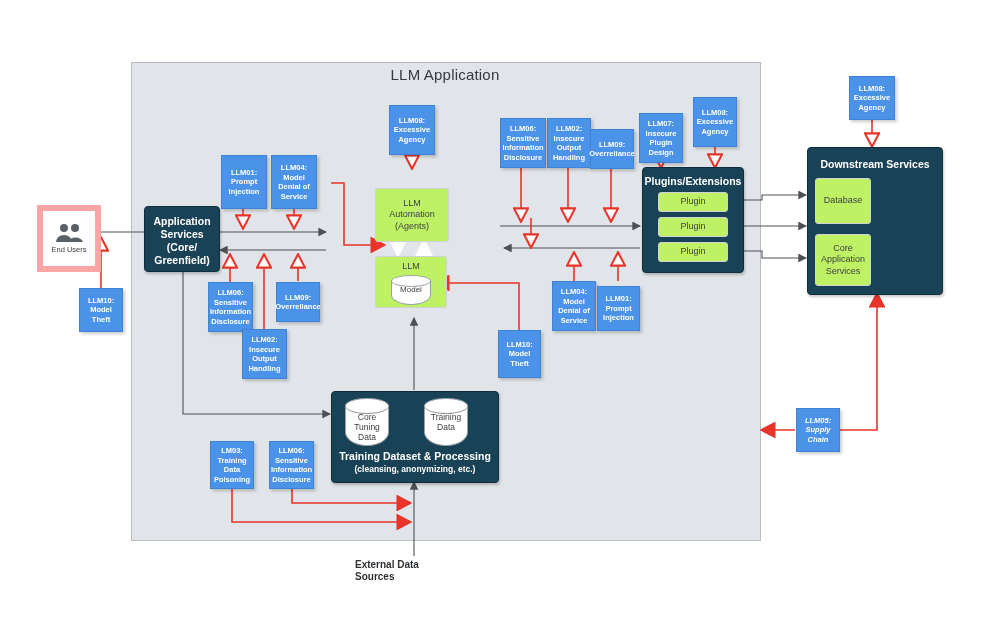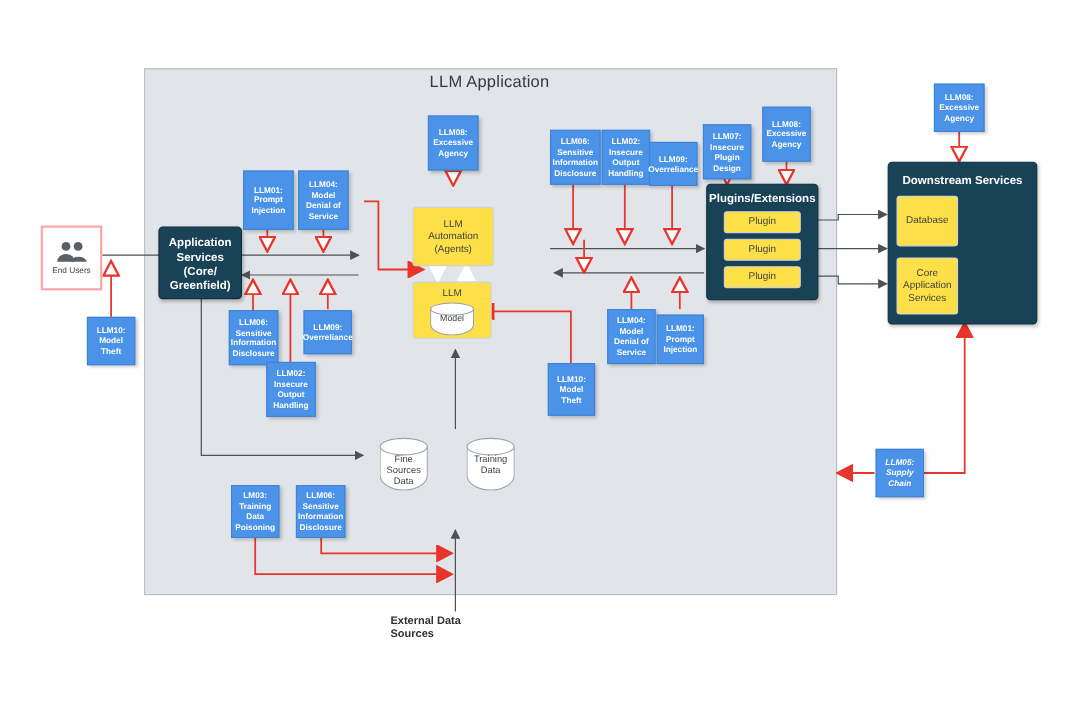--- a/index.html
+++ b/index.html
@@ -11,31 +11,31 @@
   .boundary{position:absolute;background:#e1e4e8;border:1px solid #b9bdc2;}
   .boundary-title{position:absolute;font-size:15px;color:#36393d;letter-spacing:.2px;}
 
   .darkbox{position:absolute;background:#194256;border:1px solid #0f2e3d;border-radius:4px;
            box-shadow:1px 2px 3px rgba(0,0,0,.22);}
   .darkbox > .dtitle{position:absolute;left:0;right:0;text-align:center;color:#ffffff;
            font-size:10.5px;font-weight:bold;line-height:13px;}
   .darkbox > .dtitle.multi{font-size:10.5px;}
   .dsub{font-size:8.5px;font-weight:bold;display:block;}
 
-  .whitebox{position:absolute;background:#fde047;border:1px solid #cfd3d6;border-radius:3px;
+  .whitebox{position:absolute;background:#bef264;border:1px solid #cfd3d6;border-radius:3px;
             display:flex;align-items:center;justify-content:center;text-align:center;
             color:#3c3f42;font-size:9px;line-height:11.5px;}
 
   .threat{position:absolute;background:#4b93e8;border:1px solid #3f83d4;
           box-shadow:2px 2px 3px rgba(0,0,0,.20);
           display:flex;align-items:center;justify-content:center;text-align:center;
           color:#ffffff;font-size:7.5px;font-weight:bold;line-height:9.5px;padding:1px;
           box-sizing:border-box;}
 
-  .userbox{position:absolute;background:#ffffff;border:2px solid #fca5a5;
+  .userbox{position:absolute;background:#ffffff;border:6px solid #fca5a5;
            display:flex;flex-direction:column;align-items:center;justify-content:center;}
   .userlabel{font-size:7.5px;color:#3c3f42;margin-top:2px;}
 
   .freelabel{position:absolute;text-align:left;color:#2e3134;font-size:10px;
              font-weight:bold;line-height:12px;}
 
   .cyl{position:relative;width:44px;height:54px;}
   .cyl .body{position:absolute;left:0;top:7px;width:42px;height:40px;border:1px solid #9aa0a6;
              border-top:none;background:#fff;border-radius:0 0 50% 50%/0 0 14px 14px;}
   .cyl .top{position:absolute;left:0;top:0;width:42px;height:14px;border:1px solid #9aa0a6;
@@ -209,26 +209,32 @@
     <span>Database</span>
   </div>
   <div class="whitebox" style="left:815px;top:234px;width:54px;height:50px;">
     <div>
       <span>Core</span><br>
       <span>Application</span><br>
       <span>Services</span>
     </div>
   </div>
 
+  <div class="darkbox" style="left:331px;top:391px;width:166px;height:90px;">
+    <div class="dtitle multi" style="top:58px;">
+      <span>Training Dataset &amp; Processing</span>
+      <span class="dsub">(cleansing, anonymizing, etc.)</span>
+    </div>
+  </div>
   <div style="position:absolute;left:345px;top:398px;">
     <div class="cyl">
       <div class="body"></div>
         <div class="top"></div>
       <div class="txt">
-        <span>Fine Sources</span><br>
+        <span>Core Tuning</span><br>
         <span>Data</span>
       </div>
     </div>
   </div>
   <div style="position:absolute;left:424px;top:398px;">
     <div class="cyl">
       <div class="body"></div>
         <div class="top"></div>
       <div class="txt">
         <span>Training</span><br>

